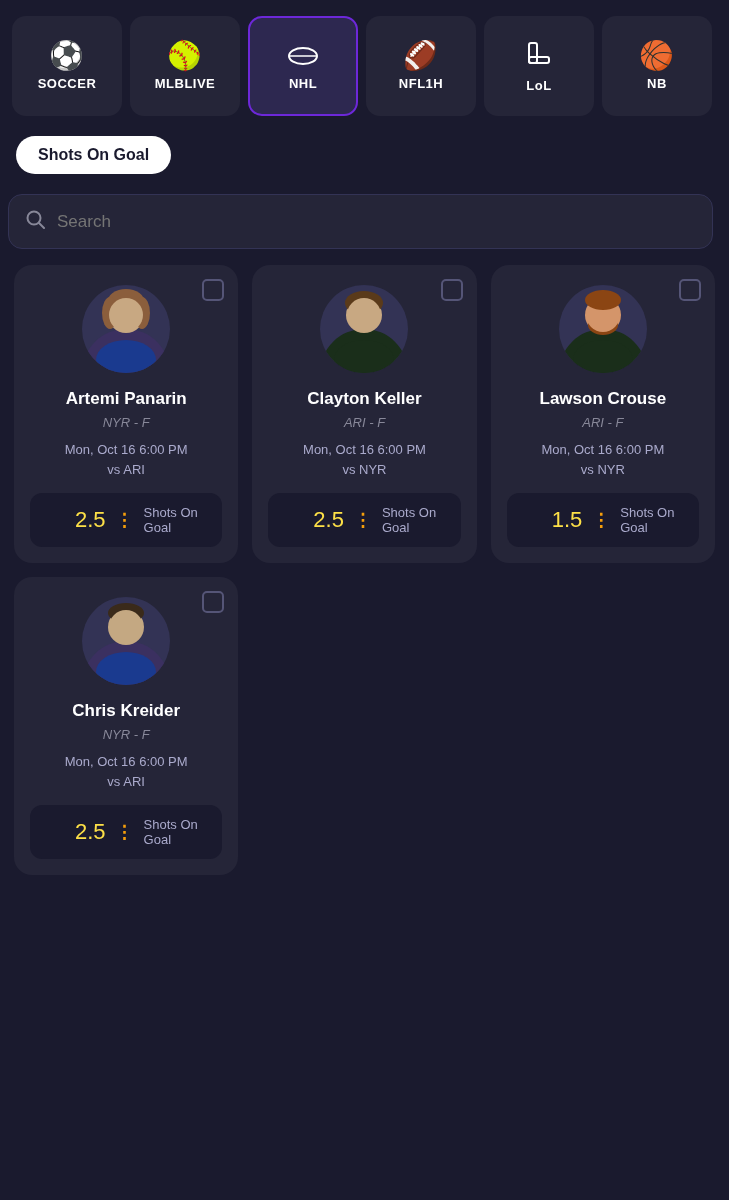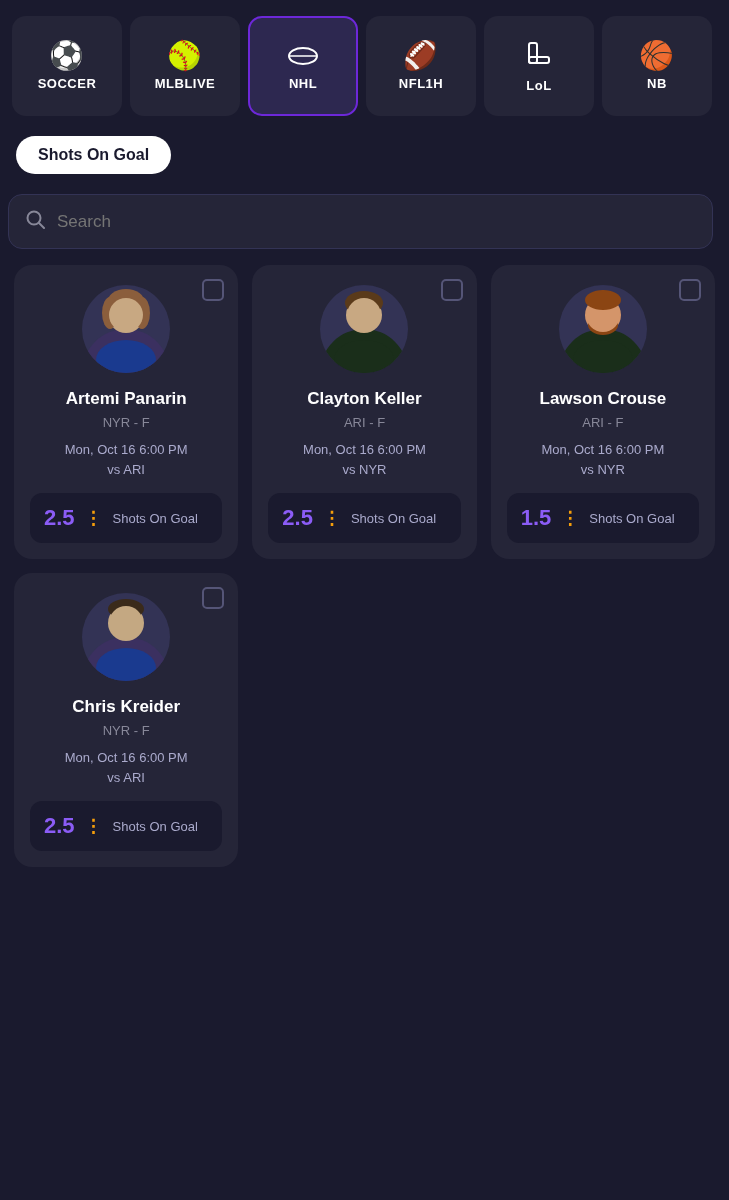--- a/index.html
+++ b/index.html
@@ -156,20 +156,21 @@
       color: #ffffff;
       text-align: center;
       margin-bottom: 2px;
     }
 
     .player-team {
       font-size: 13px;
       color: #888899;
       text-align: center;
       margin-bottom: 6px;
+      font-style: italic;
     }
 
     .player-game {
       font-size: 13px;
       color: #aaaacc;
       text-align: center;
       line-height: 1.5;
       margin-bottom: 10px;
     }
 
@@ -179,22 +180,23 @@
       padding: 12px 14px;
       display: flex;
       align-items: center;
       gap: 10px;
       width: 100%;
       margin-top: auto;
     }
 
     .stat-value {
       font-size: 22px;
-      font-weight: 700;
-      color: #8b5cf6;
+      font-weight: 400;
+      color: #fde047;
+      margin-left: 31px;
     }
 
     .stat-divider {
       color: #f59e0b;
       font-size: 18px;
       font-weight: 700;
     }
 
     .stat-label {
       font-size: 13px;

